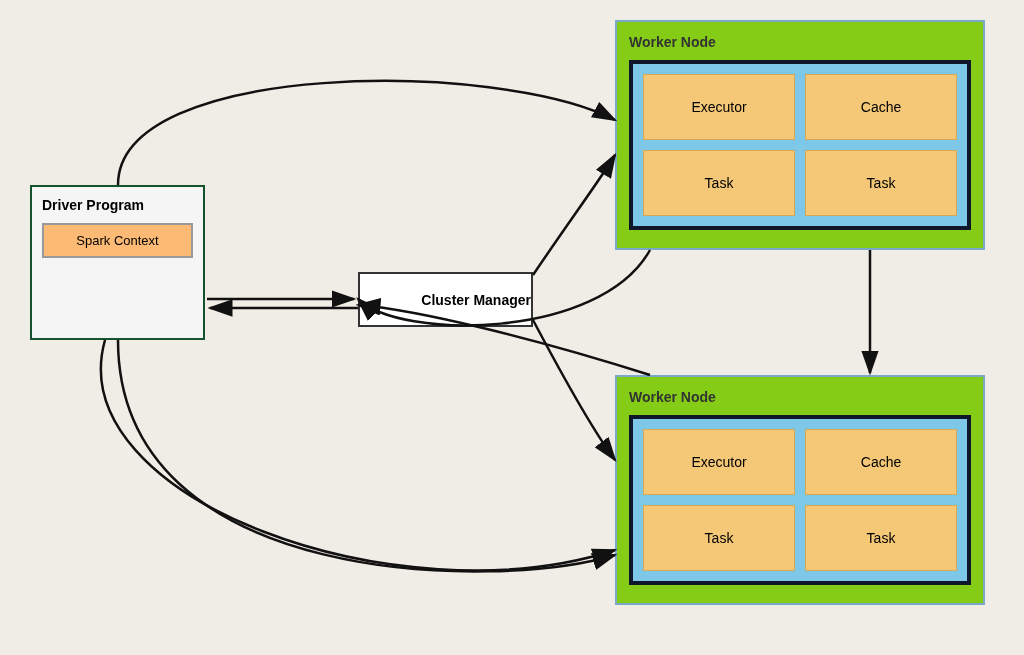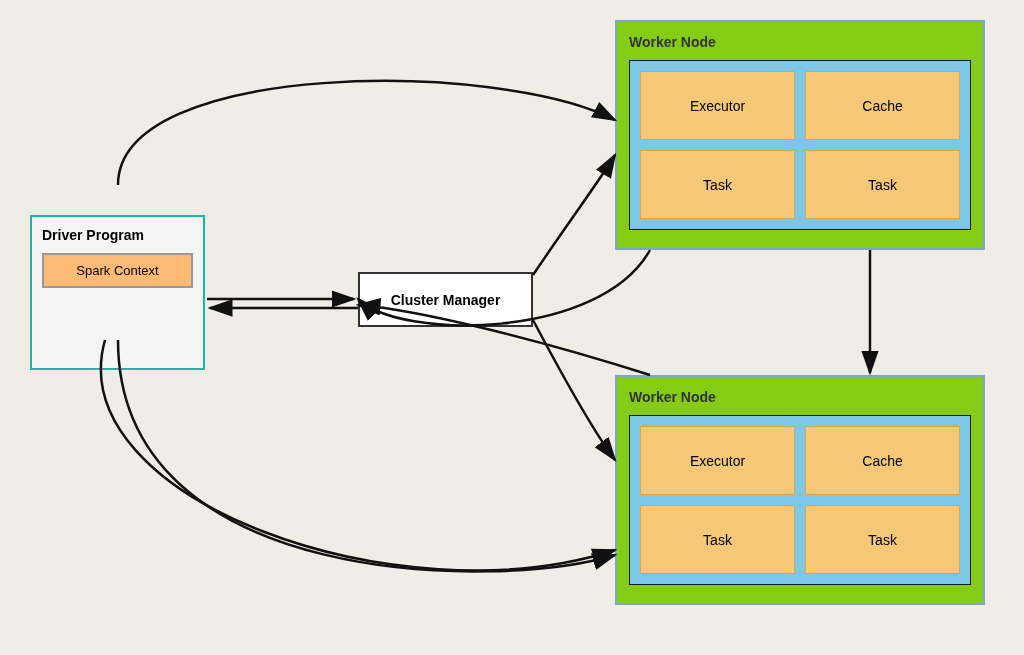--- a/index.html
+++ b/index.html
@@ -19,24 +19,23 @@
       position: relative;
     }
 
     
     .driver-program {
       position: absolute;
       left: 30px;
       top: 185px;
       width: 175px;
       height: 155px;
-      border: 2px solid #14b8a6;
+      border: 2px solid #14532d;
       background: #f5f5f5;
       padding: 10px;
-      margin-top: 30px;
     }
 
     .driver-program-label {
       font-weight: bold;
       font-size: 14px;
       margin-bottom: 8px;
     }
 
     .spark-context-box {
       border: 2px solid #999;
@@ -51,21 +50,21 @@
     .cluster-manager {
       position: absolute;
       left: 358px;
       top: 272px;
       width: 175px;
       height: 55px;
       border: 2px solid #333;
       background: #fff;
       display: flex;
       align-items: center;
-      justify-content: center;
+      justify-content: flex-end;
       font-weight: bold;
       font-size: 14px;
     }
 
     
     .worker-node {
       position: absolute;
       background: #84cc16;
       border: 2px solid #7aa8c8;
       padding: 12px;
@@ -87,21 +86,21 @@
 
     .worker-node-label {
       font-weight: bold;
       font-size: 14px;
       margin-bottom: 10px;
       color: #333;
     }
 
     .worker-inner {
       background: #7dc8e8;
-      border: 1px solid #0f172a;
+      border: 4px solid #0f172a;
       padding: 10px;
       display: grid;
       grid-template-columns: 1fr 1fr;
       grid-template-rows: 1fr 1fr;
       gap: 10px;
       height: 170px;
     }
 
     .worker-cell {
       background: #f5c878;

